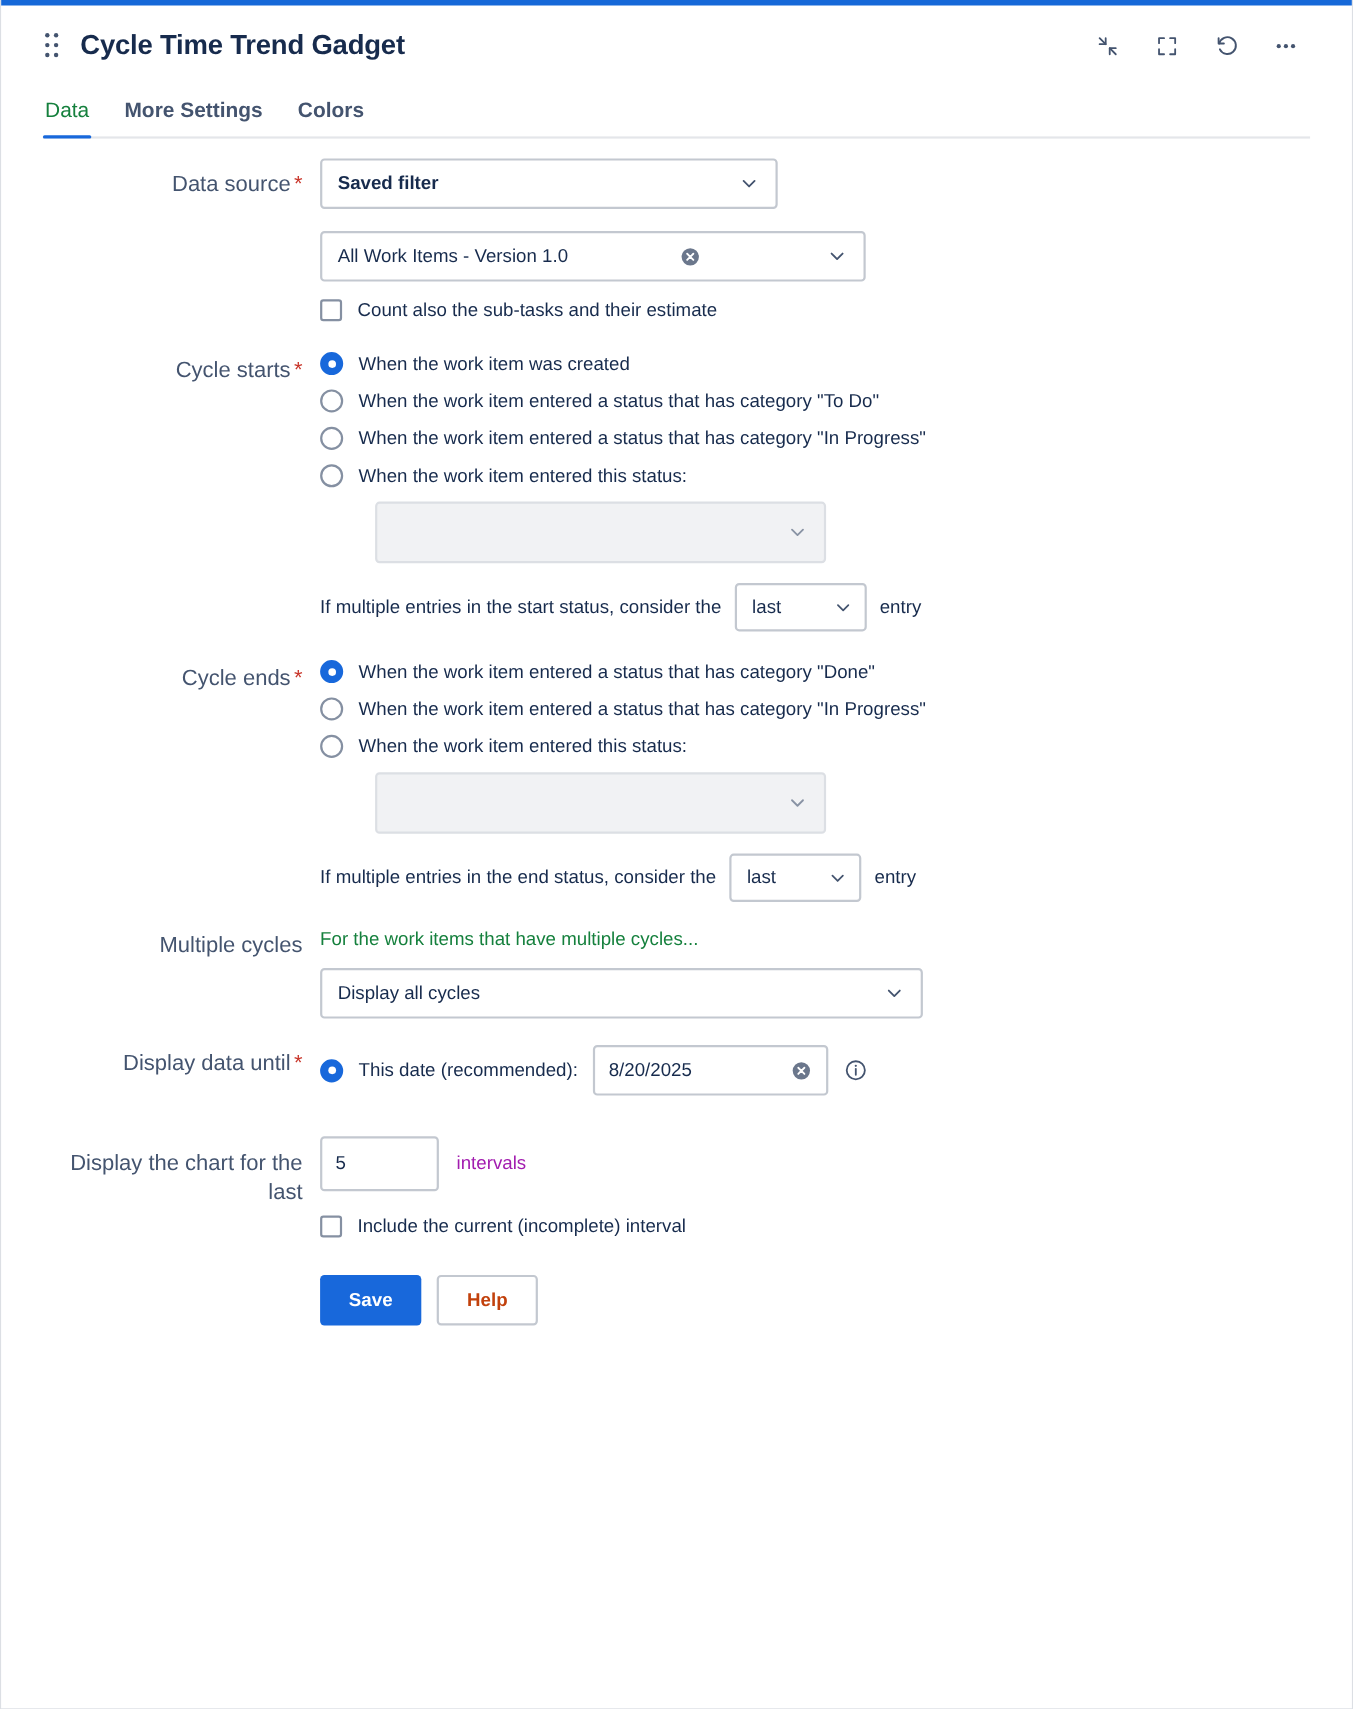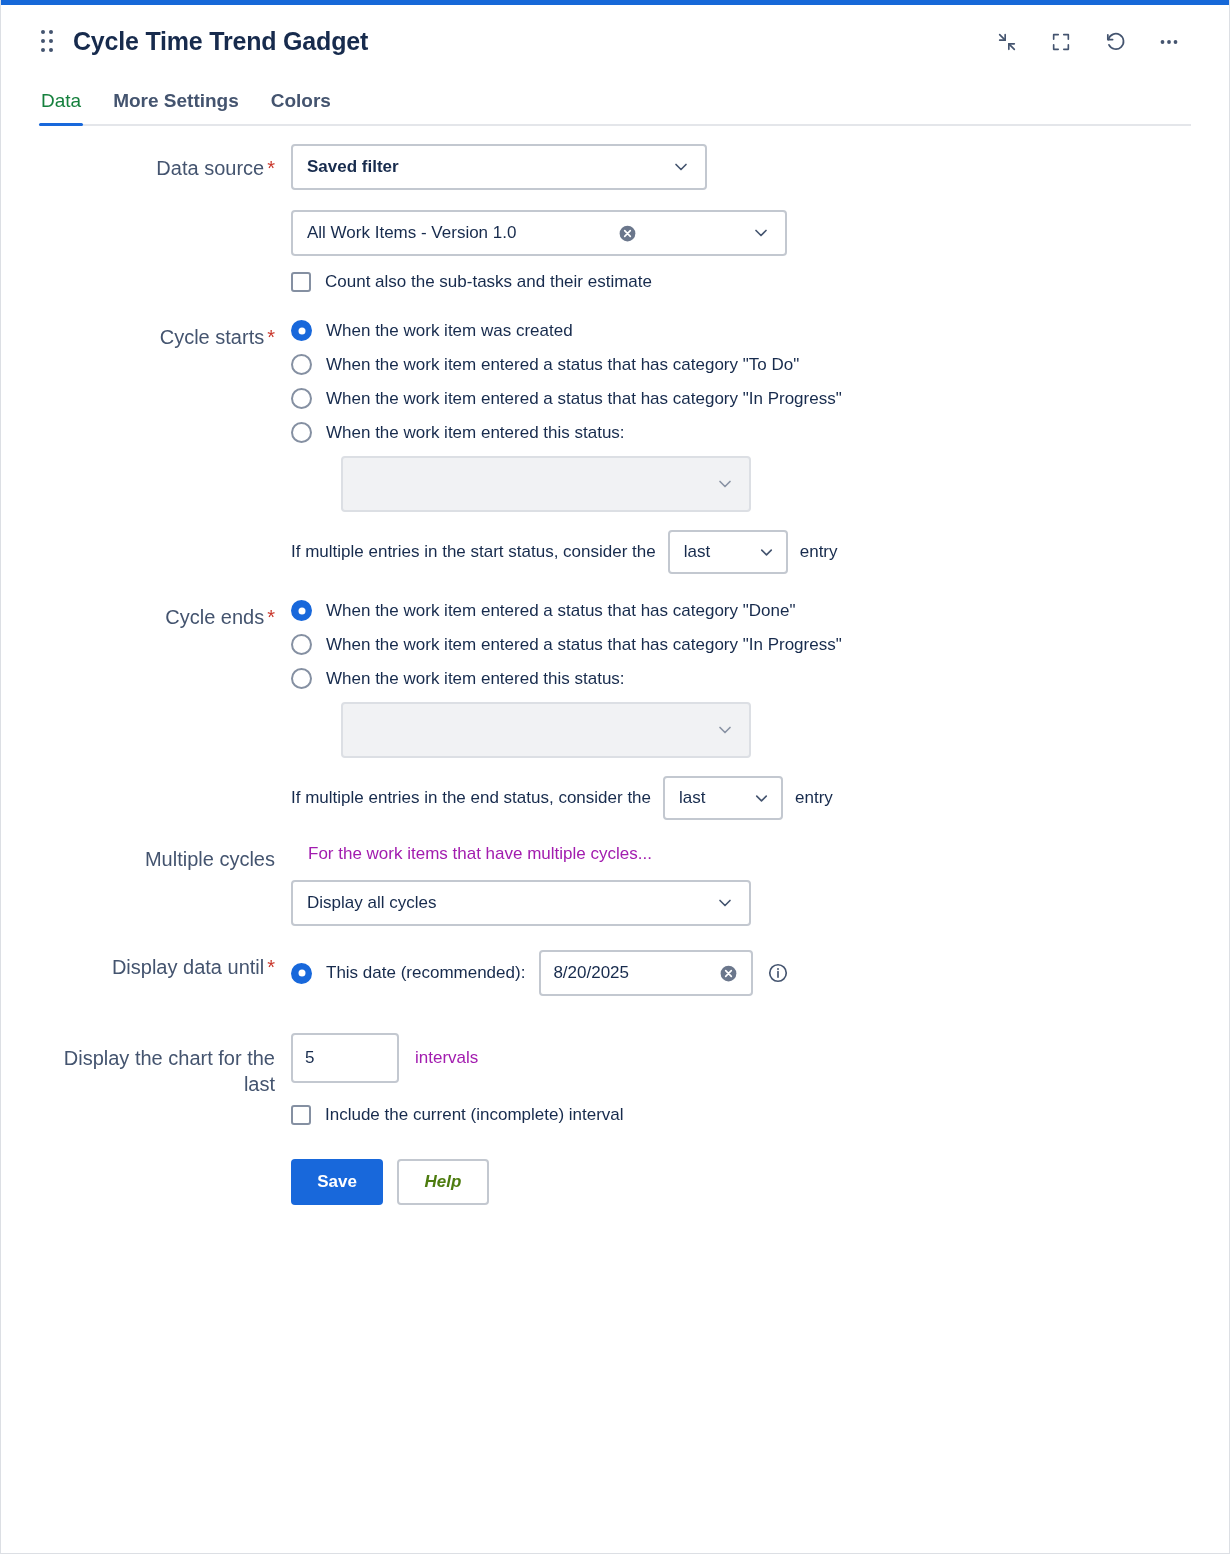--- a/index.html
+++ b/index.html
@@ -133,21 +133,21 @@
     background: #fff;
     display: flex;
     align-items: center;
     padding: 0 14px;
     font-size: 17px;
     color: #172b4d;
     cursor: pointer;
   }
   .select.w-small { width: 416px; font-weight: bold; }
   .select.w-filter { width: 496px; }
-  .select.w-multi  { width: 460px; }
+  .select.w-multi  { width: 548px; }
   .select.w-interval { width: 416px; }
   .select .chev {
     margin-left: auto;
     color: #44546f;
     display: flex;
     align-items: center;
   }
   .select .clear {
     margin-left: auto;
     margin-right: 12px;
@@ -226,23 +226,22 @@
     margin-bottom: 4px;
   }
   .select.tiny {
     width: 120px;
     height: 44px;
     padding: 0 10px 0 14px;
   }
 
   .plain-text {
     font-size: 17px;
-    color: #a21caf;
+    color: #15803d;
     padding-top: 10px;
-    margin-left: 17px;
   }
 
   
   .date-line {
     display: flex;
     align-items: center;
     gap: 14px;
     margin-bottom: 13px;
   }
   .date-input {
@@ -304,21 +303,21 @@
     font-weight: bold;
     display: flex;
     align-items: center;
     justify-content: center;
     padding: 0 22px;
     cursor: pointer;
     border: none;
     font-family: "Liberation Sans", sans-serif;
   }
   .btn-primary { background: #1868db; color: #fff; }
-  .btn-secondary { background: #fff; color: #4d7c0f; border: 2px solid #c3c8d0; font-style: italic; }
+  .btn-secondary { background: #fff; color: #c2410c; border: 2px solid #c3c8d0; }
 </style>
 </head>
 <body>
 
 <div class="page">
   <div class="top-accent"></div>
 
   <div class="gadget-header">
     <div class="drag-handle">
       <i></i>

